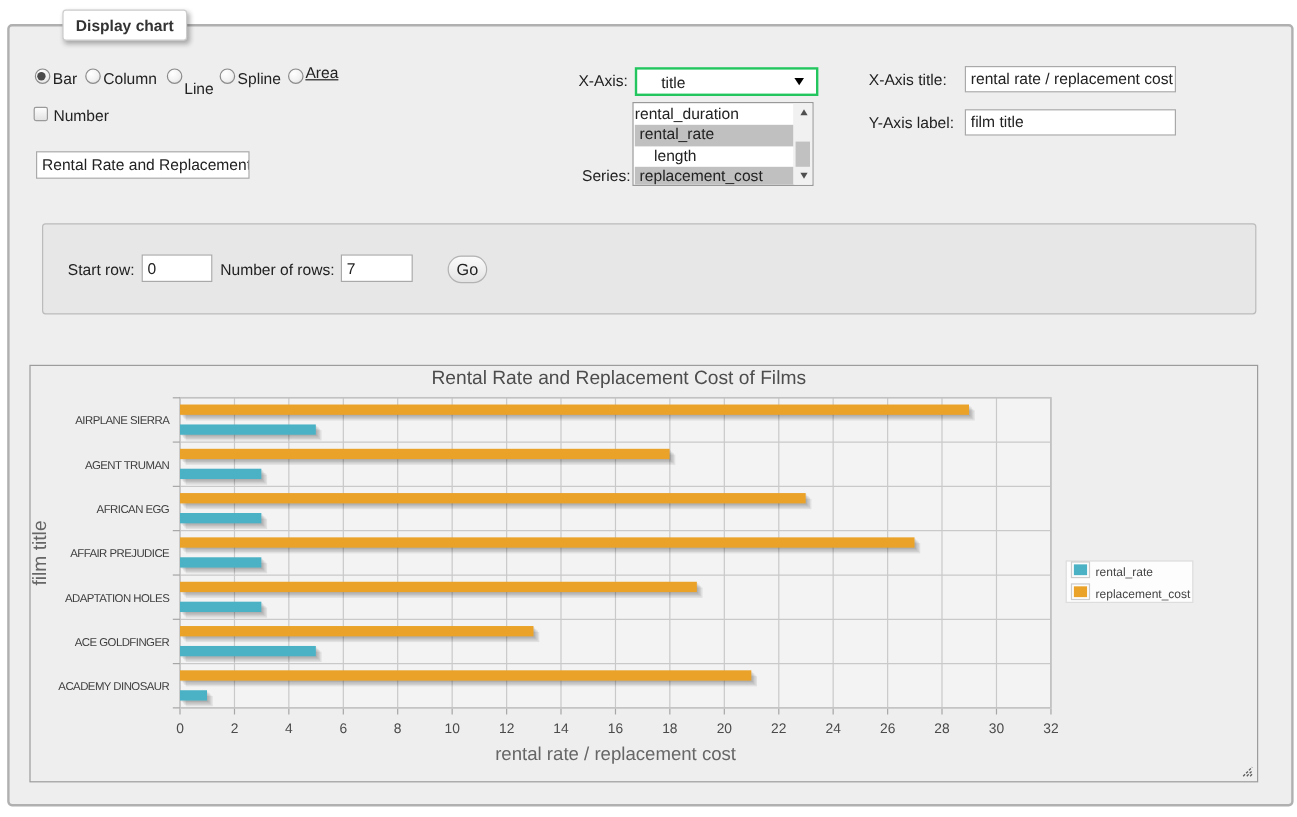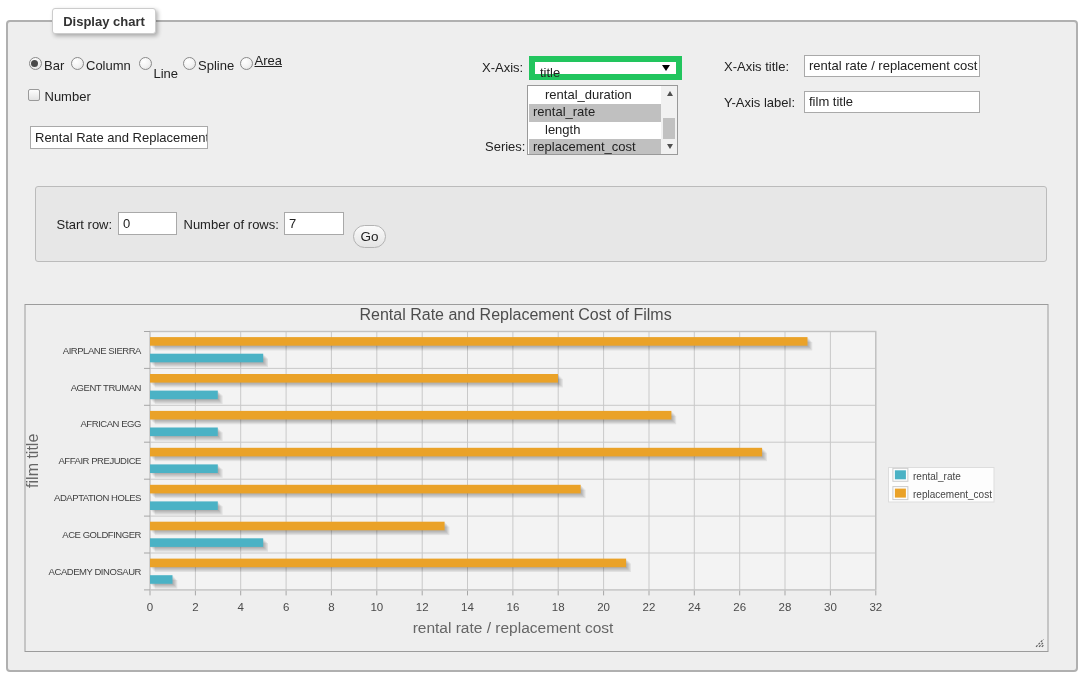--- a/index.html
+++ b/index.html
@@ -34,26 +34,26 @@
   <div class="abs" style="left:31.1px; top:59.5px; width:7px; height:7px; border-radius:50%; background:#4a4a4a;"></div>
 
   <div class="abs" style="left:28px; top:88.5px; width:12px; height:12px; border:1px solid #9a9a9a;
      background:linear-gradient(#fdfdfd,#e3e3e3); border-radius:2px;"></div>
   <span class="lbl" style="left:44.5px; top:89.5px;">Number</span>
 
   <div class="inp" style="left:30px; top:126px; width:178px; height:23px; line-height:21px;">Rental Rate and Replacement Cost of Films</div>
 
   <span class="lbl" style="left:482px; top:60.5px;">X-Axis:</span>
   <div class="abs" style="left:529px; top:56px; width:153px; height:24px; background:#fff;
-      border:6px solid #22c55e; font-size:13px; color:#222; line-height:22px; padding-left:5px;">title</div>
+      border:2px solid #22c55e; font-size:13px; color:#222; line-height:22px; padding-left:20px;">title</div>
   <div class="abs" style="left:662px; top:64.5px; width:0; height:0;
       border-left:4.5px solid transparent; border-right:4.5px solid transparent; border-top:6px solid #000;"></div>
 
   <div class="abs" style="left:527px; top:85px; width:151px; height:70px; background:#fff; border:1px solid #999; overflow:hidden;">
-    <div style="position:absolute; left:1px; top:1px; width:133px; height:17.3px; font-size:13px; line-height:15px; padding-left:16px; color:#222; white-space:nowrap;">rental_duration</div>
+    <div style="position:absolute; left:1px; top:1px; width:133px; height:17.3px; font-size:13px; line-height:15px; padding-left:0; color:#222; white-space:nowrap;">rental_duration</div>
     <div style="position:absolute; left:1px; top:18.3px; width:133px; height:17.3px; background:#c0c0c0; font-size:13px; line-height:15px; padding-left:4px; color:#222; white-space:nowrap;">rental_rate</div>
     <div style="position:absolute; left:1px; top:35.6px; width:133px; height:17.3px; font-size:13px; line-height:15px; padding-left:16px; color:#222; white-space:nowrap;">length</div>
     <div style="position:absolute; left:1px; top:52.9px; width:133px; height:17.3px; background:#c0c0c0; font-size:13px; line-height:15px; padding-left:4px; color:#222; white-space:nowrap;">replacement_cost</div>
     <div style="position:absolute; right:0; top:0; width:16px; height:68px; background:#f1f1f1;"></div>
     <div style="position:absolute; right:4.5px; top:5px; width:0; height:0; border-left:3.5px solid transparent; border-right:3.5px solid transparent; border-bottom:5px solid #505050;"></div>
     <div style="position:absolute; right:2px; top:32px; width:12px; height:21px; background:#c1c1c1;"></div>
     <div style="position:absolute; right:4.5px; bottom:5px; width:0; height:0; border-left:3.5px solid transparent; border-right:3.5px solid transparent; border-top:5px solid #505050;"></div>
   </div>
   <span class="lbl" style="left:485px; top:139.5px;">Series:</span>
 
@@ -61,23 +61,23 @@
   <div class="inp" style="left:804px; top:55px; width:176px; height:22px; line-height:20px;">rental rate / replacement cost</div>
   <span class="lbl" style="left:724px; top:95.5px;">Y-Axis label:</span>
   <div class="inp" style="left:804px; top:91px; width:176px; height:22px; line-height:20px;">film title</div>
 
   <div class="abs" style="left:35px; top:186px; width:1012px; height:76px; background:#e7e7e7;
       border:1px solid #bbb; border-radius:3px;"></div>
   <span class="lbl" style="left:56.5px; top:218px;">Start row:</span>
   <div class="inp" style="left:118px; top:211.5px; width:59px; height:23px; line-height:21px;">0</div>
   <span class="lbl" style="left:183.5px; top:218px;">Number of rows:</span>
   <div class="inp" style="left:284px; top:211.5px; width:60px; height:23px; line-height:21px;">7</div>
-  <div class="abs" style="left:353px; top:213px; width:33px; height:23px; border:1px solid #b3b3b3;
+  <div class="abs" style="left:373px; top:213px; width:33px; height:23px; border:1px solid #b3b3b3;
       border-radius:11.5px; background:linear-gradient(#fbfbfb,#e4e4e4); font-size:13.5px; color:#222;
-      text-align:center; line-height:21px;margin-top:12px;">Go</div>
+      text-align:center; line-height:21px;">Go</div>
 
   <svg class="abs" style="left:0; top:0;" width="1081" height="681" viewBox="0 0 1081 681" font-family="Liberation Sans, sans-serif">
 <rect x="25" y="304.5" width="1023" height="347" fill="#eeeeee" stroke="#9c9c9c" stroke-width="1"></rect>
 <rect x="150.0" y="331.5" width="725.7" height="258.4" fill="#f3f3f3"></rect>
 <line x1="195.4" y1="331.5" x2="195.4" y2="589.9" stroke="#c9c9c9" stroke-width="1"></line>
 <line x1="240.7" y1="331.5" x2="240.7" y2="589.9" stroke="#c9c9c9" stroke-width="1"></line>
 <line x1="286.1" y1="331.5" x2="286.1" y2="589.9" stroke="#c9c9c9" stroke-width="1"></line>
 <line x1="331.4" y1="331.5" x2="331.4" y2="589.9" stroke="#c9c9c9" stroke-width="1"></line>
 <line x1="376.8" y1="331.5" x2="376.8" y2="589.9" stroke="#c9c9c9" stroke-width="1"></line>
 <line x1="422.2" y1="331.5" x2="422.2" y2="589.9" stroke="#c9c9c9" stroke-width="1"></line>

